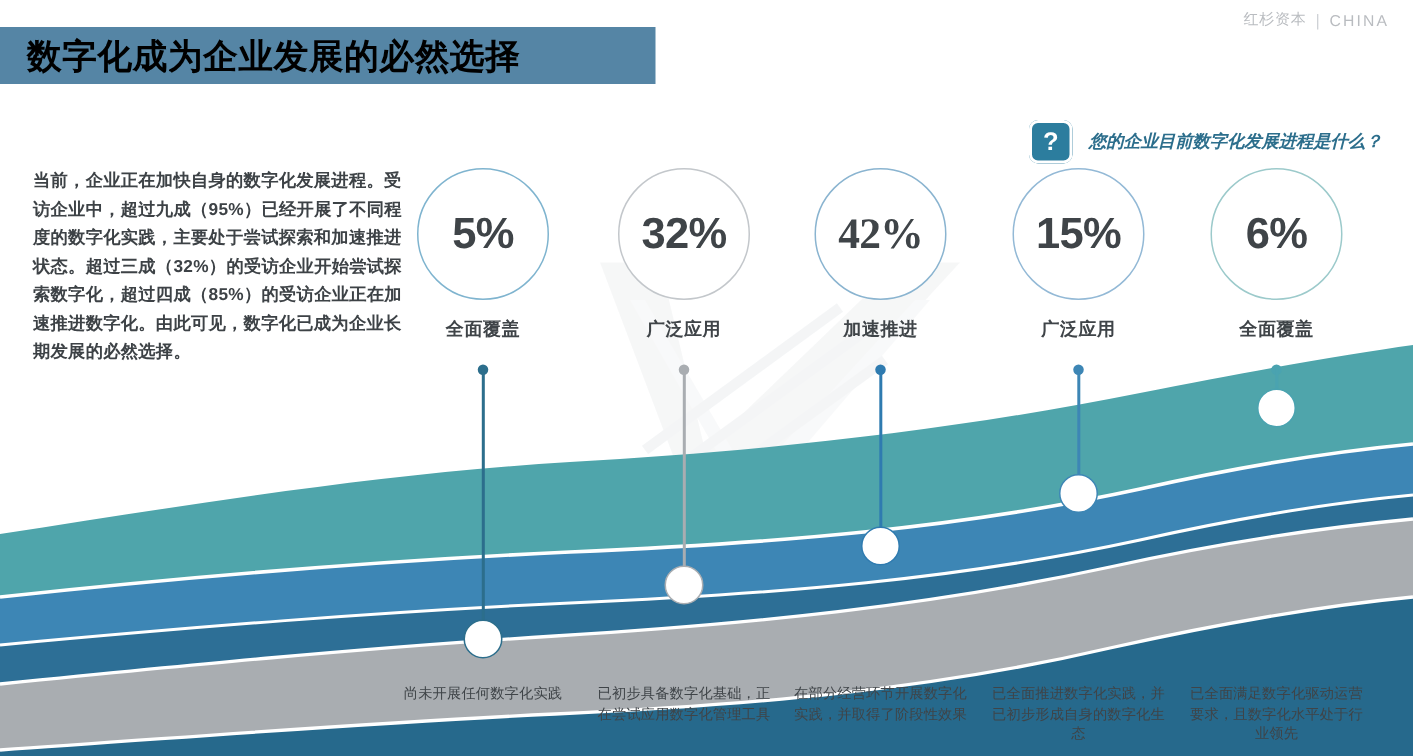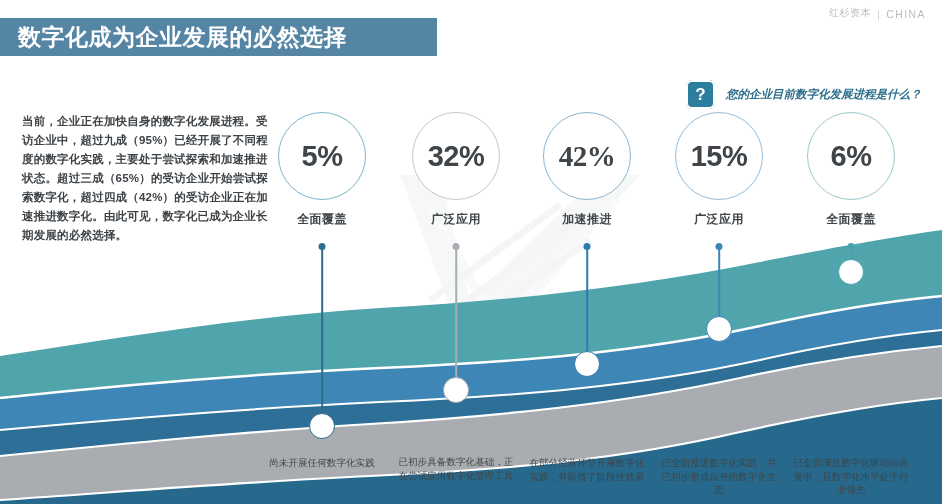--- a/index.html
+++ b/index.html
@@ -19,21 +19,21 @@
   .brand .cn{font-size:10px;color:#b9bcc0;}
   .brand .sep{color:#cfd2d6;font-size:11px;}
   .brand .en{font-size:10.5px;color:#b9bcc0;letter-spacing:1.4px;}
 
   
   .titlebar{
     position:absolute;left:0;top:18px;width:437px;height:38px;
     background:#5585a5;display:flex;align-items:center;
   }
   .titlebar .title{
-    color:#ffffff;font-size:23px;font-weight:bold;letter-spacing:.5px;
+    color:#000000;font-size:23px;font-weight:bold;letter-spacing:.5px;
     margin-left:18px;white-space:nowrap;
   }
 
   
   .intro{
     position:absolute;left:22px;top:112px;width:252px;
     font-size:11.5px;line-height:19px;color:#3d4246;font-weight:bold;
     letter-spacing:.2px;
   }
 
@@ -132,21 +132,21 @@
   <div class="brand">
     <span class="cn">红杉资本</span>
     <span class="sep">|</span>
     <span class="en">CHINA</span>
   </div>
 
   <div class="titlebar" style="background: rgb(85, 133, 165);">
     <div class="title">数字化成为企业发展的必然选择</div>
   </div>
 
-  <div class="intro">当前，企业正在加快自身的数字化发展进程。受访企业中，超过九成（95%）已经开展了不同程度的数字化实践，主要处于尝试探索和加速推进状态。超过三成（65%）的受访企业开始尝试探索数字化，超过四成（42%）的受访企业正在加速推进数字化。由此可见，数字化已成为企业长期发展的必然选择。</div>
+  <div class="intro">当前，企业正在加快自身的数字化发展进程。受访企业中，超过九成（95%）已经开展了不同程度的数字化实践，主要处于尝试探索和加速推进状态。超过三成（32%）的受访企业开始尝试探索数字化，超过四成（85%）的受访企业正在加速推进数字化。由此可见，数字化已成为企业长期发展的必然选择。</div>
 
   <div class="question">
     <div class="qicon" style="background: rgb(44, 125, 158);">
       <span>?</span>
     </div>
     <div class="qtext">您的企业目前数字化发展进程是什么？</div>
   </div>
 
   <div class="circles">
 
@@ -210,19 +210,19 @@
 
     <div class="marker" style="left: 322px; top: 426px; border: 1.6px solid rgb(44, 110, 140);"></div>
     <div class="marker" style="left: 456px; top: 390px; border: 1.6px solid rgb(169, 173, 177);"></div>
     <div class="marker" style="left: 587px; top: 364px; border: 1.6px solid rgb(47, 123, 176);"></div>
     <div class="marker" style="left: 719px; top: 329px; border: 1.6px solid rgb(61, 134, 181);"></div>
     <div class="marker" style="left: 851px; top: 272px; border: 1.6px solid rgb(74, 163, 176);"></div>
   </div>
 
   <div class="descs">
     <div class="desc" style="left:263px;">尚未开展任何数字化实践</div>
-    <div class="desc" style="left:397px;font-family:Liberation Mono, monospace;">已初步具备数字化基础，正在尝试应用数字化管理工具</div>
+    <div class="desc" style="left:397px;">已初步具备数字化基础，正在尝试应用数字化管理工具</div>
     <div class="desc" style="left:660px;">已全面推进数字化实践，并已初步形成自身的数字化生态</div>
     <div class="desc" style="left:528px;">在部分经营环节开展数字化实践，并取得了阶段性效果</div>
     <div class="desc" style="left:792px;">已全面满足数字化驱动运营要求，且数字化水平处于行业领先</div>
   </div>
 
 </div>
 
 </body></html>

